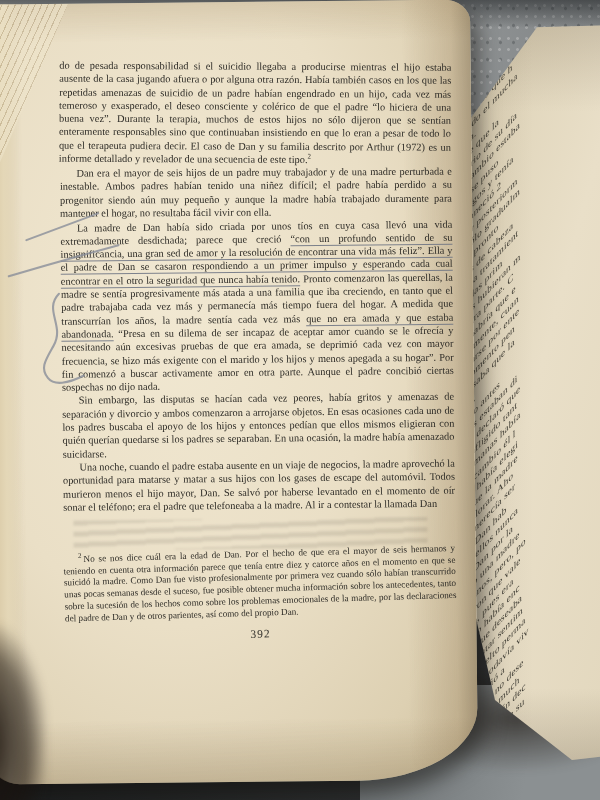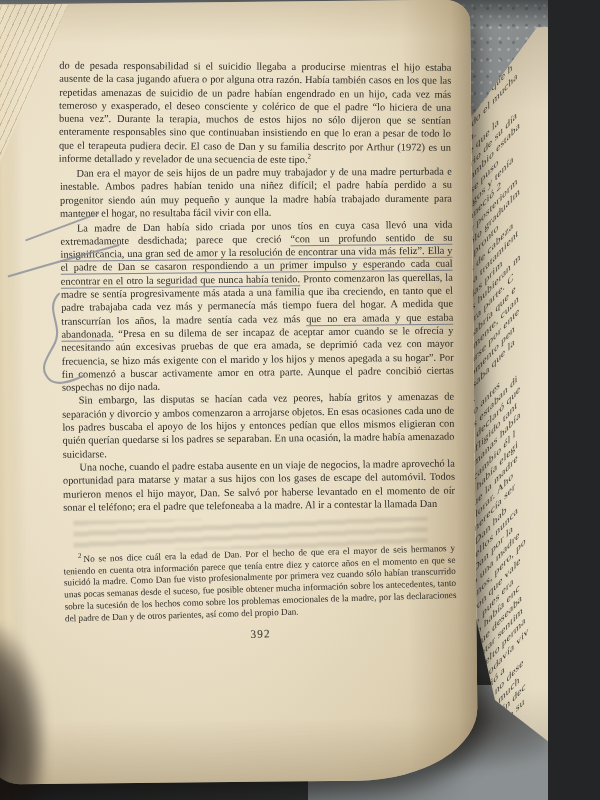--- a/index.html
+++ b/index.html
@@ -1,16 +1,16 @@
 <!DOCTYPE html>
 <html><head>
 <meta charset="utf-8">
 <style>
   html,body{margin:0;padding:0;background:#232526;}
-  .scene{position:relative;width:548px;height:800px;overflow:hidden;
+  .scene{position:relative;width:600px;height:800px;overflow:hidden;
          background:linear-gradient(to right,#1d1f20,#2a2c2d 55%,#323436);
          font-family:"Liberation Serif", serif;}
   
   .wall{position:absolute;left:0;top:0;width:600px;height:175px;
     background-color:#b0b4b5;
     background-image:
       linear-gradient(to bottom, rgba(35,38,40,.6), rgba(35,38,40,0) 16%),
       linear-gradient(to right, rgba(255,255,255,.22), rgba(20,22,24,.3)),
       radial-gradient(rgba(255,255,255,.5) 1px, transparent 1.6px),
       radial-gradient(rgba(105,109,111,.55) 1px, transparent 1.7px);

